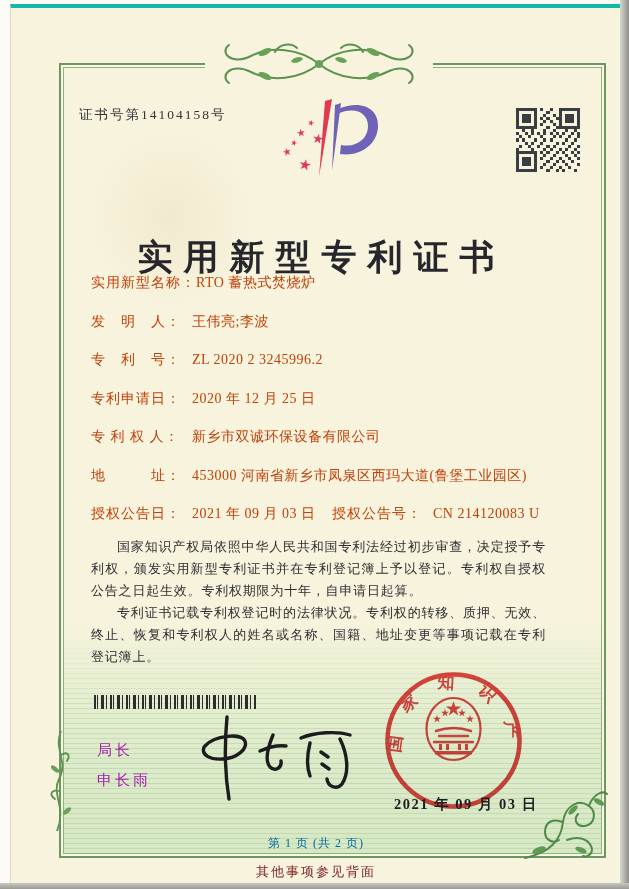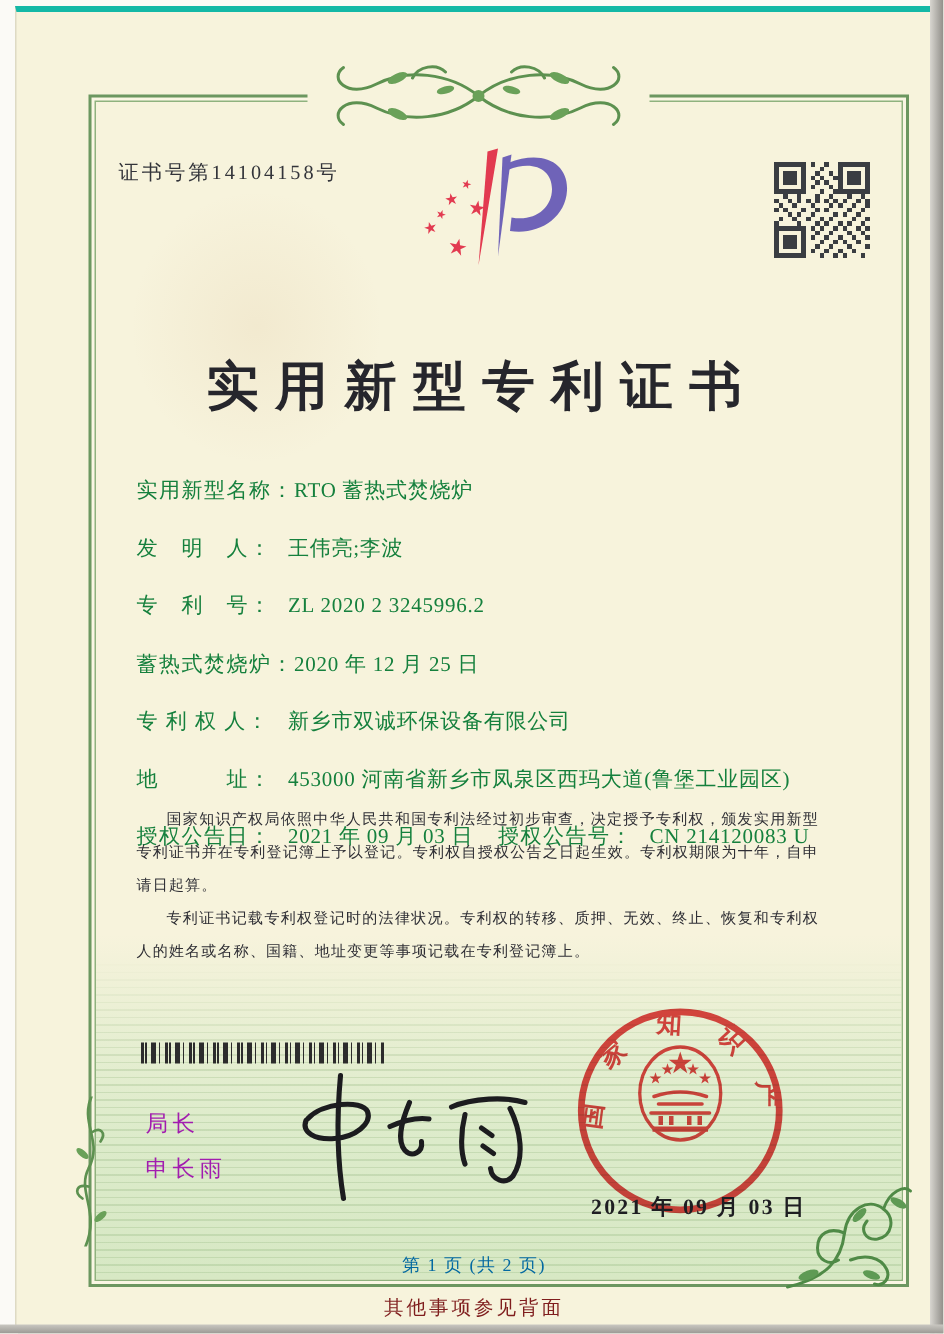--- a/index.html
+++ b/index.html
@@ -38,28 +38,28 @@
     -webkit-mask-image:linear-gradient(180deg,transparent,black 35%);
     mask-image:linear-gradient(180deg,transparent,black 35%);
   }
   .cert-no{position:absolute;left:68px;top:98px;font-size:13.5px;letter-spacing:2px;color:#33343a;}
   .logo{position:absolute;left:263px;top:88px;width:110px;height:84px;}
   .qr{position:absolute;left:505px;top:100px;width:64px;height:64px;}
   .title{
     position:absolute;left:0;top:186px;width:100%;text-align:center;
     font-size:35px;font-weight:700;color:#26262c;letter-spacing:11px;text-indent:11px;margin-top:40px;
   }
-  .fields{position:absolute;left:80px;top:266px;width:470px;font-size:14px;color:#15803d;margin-top:44px;}
+  .fields{position:absolute;left:80px;top:266px;width:470px;font-size:14px;color:#c2410c;}
   .field-row{height:22px;margin-bottom:16.5px;white-space:nowrap;}
   .f-label{display:inline-block;min-width:101px;letter-spacing:1px;}
   .f-value{letter-spacing:0.5px;}
   .f-value-fixed{display:inline-block;width:140px;letter-spacing:0.5px;}
   .paras{
     position:absolute;left:80px;top:528px;width:455px;
-    font-size:10px;line-height:22px;color:#2e2e34;text-align:justify;letter-spacing:0.8px;
+    font-size:13px;line-height:22px;color:#2e2e34;text-align:justify;letter-spacing:0.8px;
   }
   .paras p{margin:0;text-indent:2em;}
   .barcode{
     position:absolute;left:83px;top:687px;width:163px;height:14px;
     background:repeating-linear-gradient(90deg,
       #2c2c2c 0,#2c2c2c 2px,transparent 2px,transparent 3px,
       #2c2c2c 3px,#2c2c2c 4px,transparent 4px,transparent 7px,
       #2c2c2c 7px,#2c2c2c 10px,transparent 10px,transparent 12px,
       #2c2c2c 12px,#2c2c2c 13px,transparent 13px,transparent 16px);
   }
@@ -264,21 +264,21 @@
     <div class="field-row">
       <span class="f-label">实用新型名称：</span><span class="f-value">RTO 蓄热式焚烧炉</span>
     </div>
     <div class="field-row">
       <span class="f-label">发　明　人：</span><span class="f-value">王伟亮;李波</span>
     </div>
     <div class="field-row">
       <span class="f-label">专　利　号：</span><span class="f-value">ZL 2020 2 3245996.2</span>
     </div>
     <div class="field-row">
-      <span class="f-label">蓄热式焚烧炉：</span><span class="f-value">2020 年 12 月 25 日</span>
+      <span class="f-label">专利申请日：</span><span class="f-value">2020 年 12 月 25 日</span>
     </div>
     <div class="field-row">
       <span class="f-label">专 利 权 人：</span><span class="f-value">新乡市双诚环保设备有限公司</span>
     </div>
     <div class="field-row">
       <span class="f-label">地　　　址：</span><span class="f-value">453000 河南省新乡市凤泉区西玛大道(鲁堡工业园区)</span>
     </div>
     <div class="field-row">
       <span class="f-label">授权公告日：</span><span class="f-value-fixed">2021 年 09 月 03 日</span><span class="f-label">授权公告号：</span><span class="f-value">CN 214120083 U</span>
     </div>

